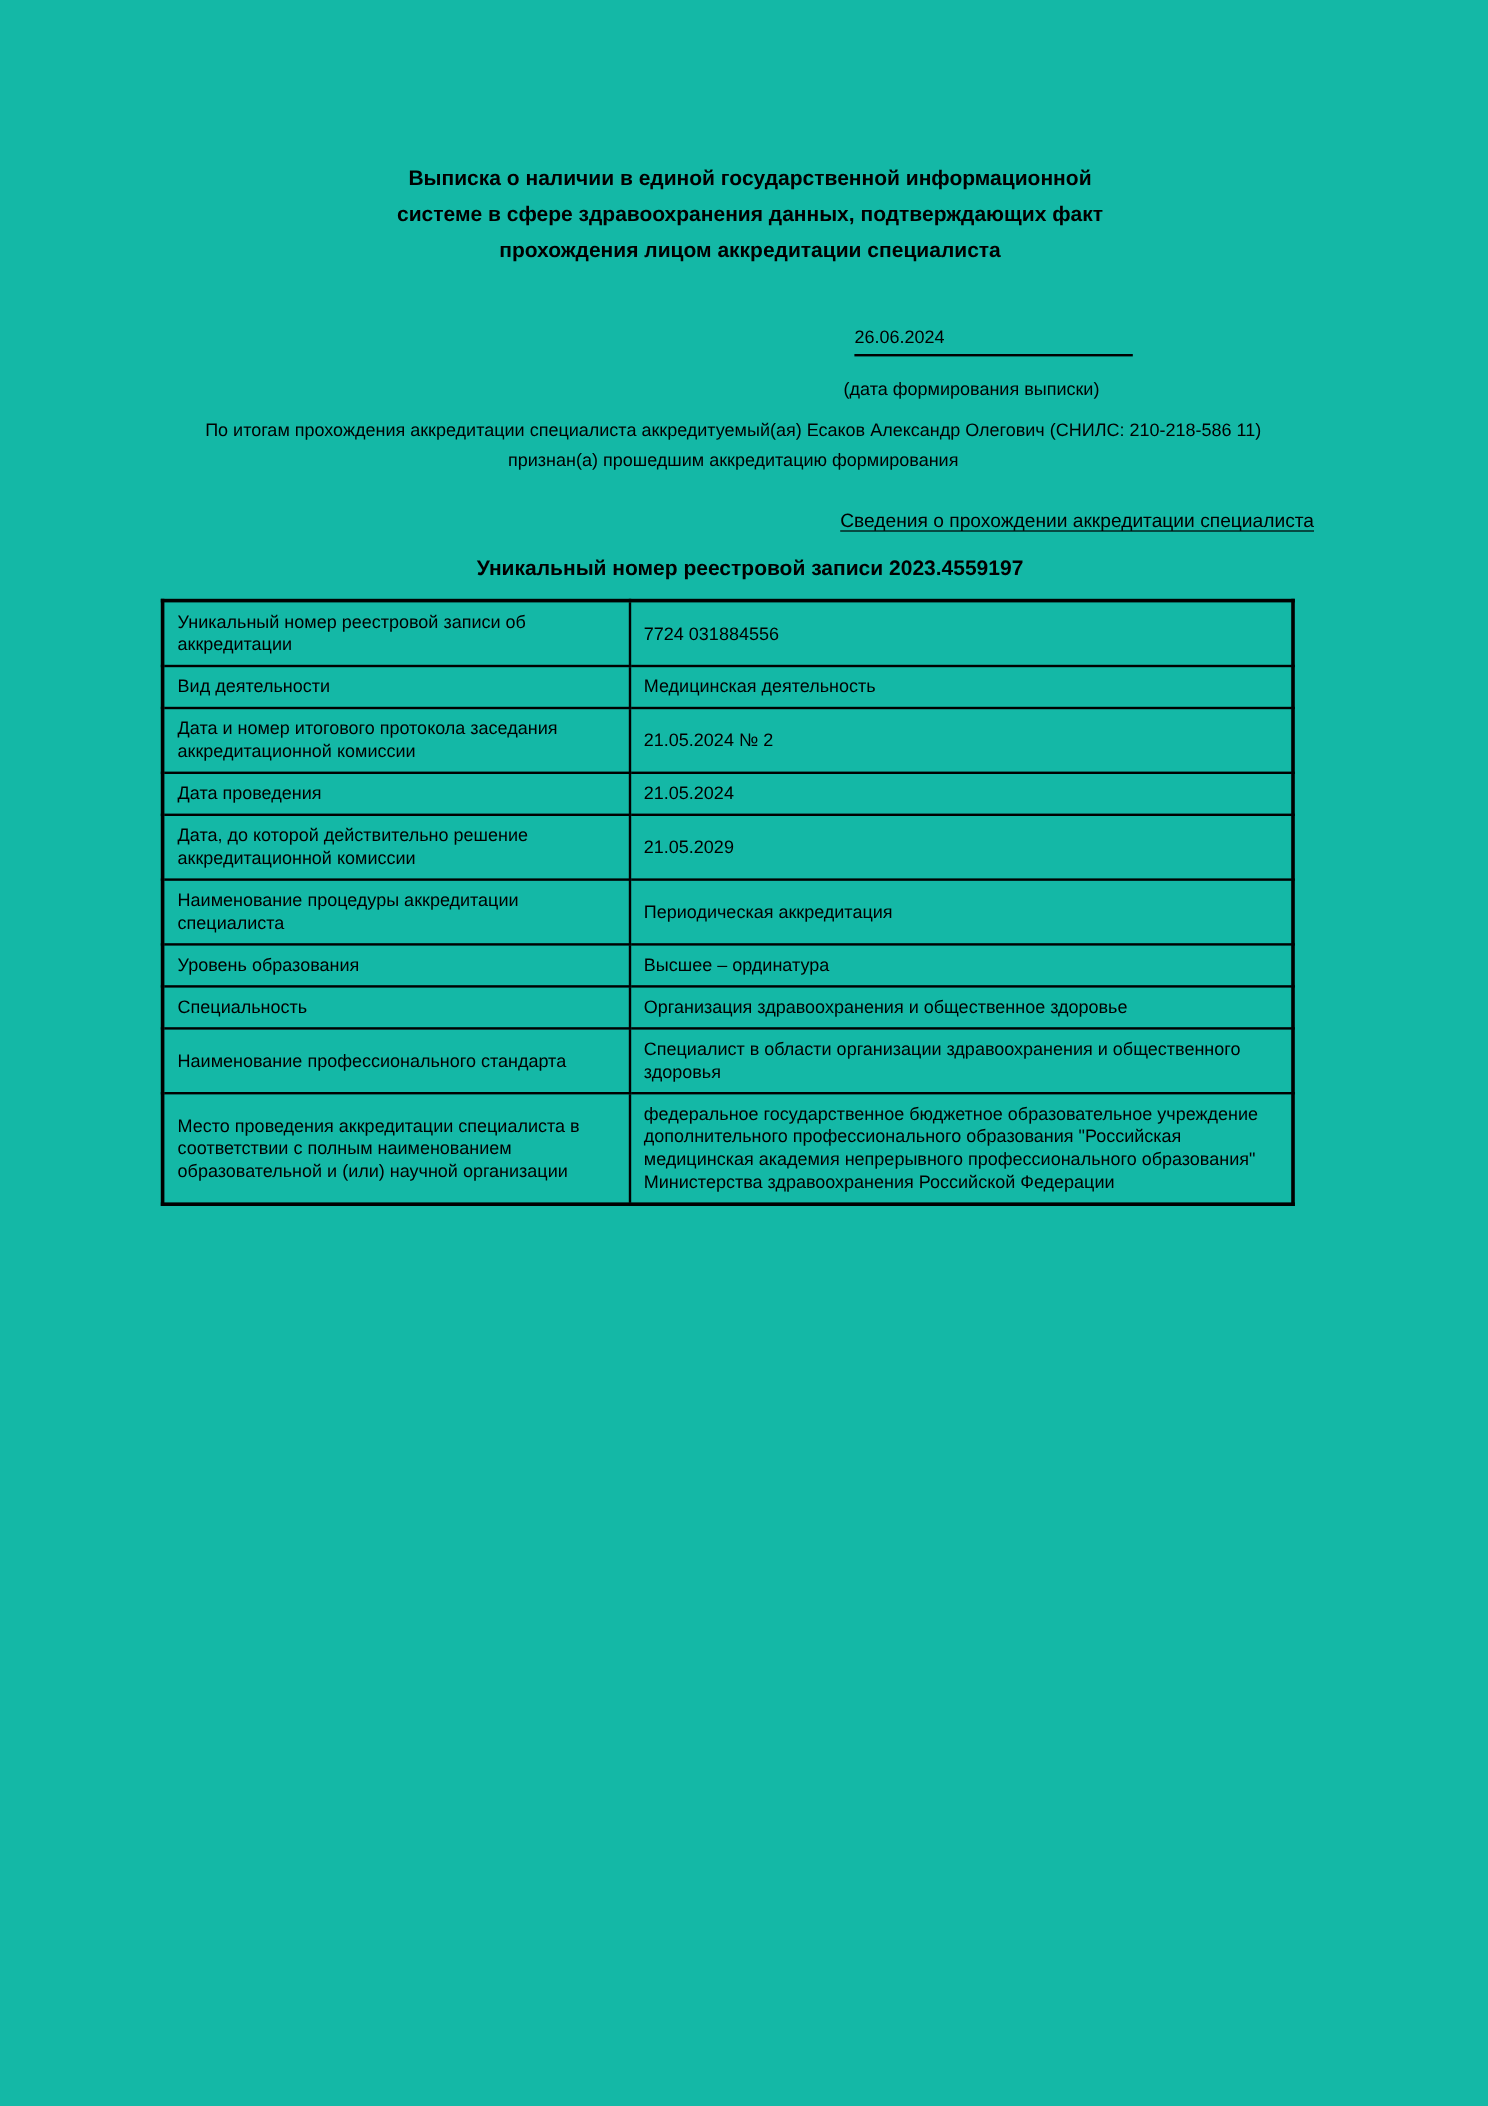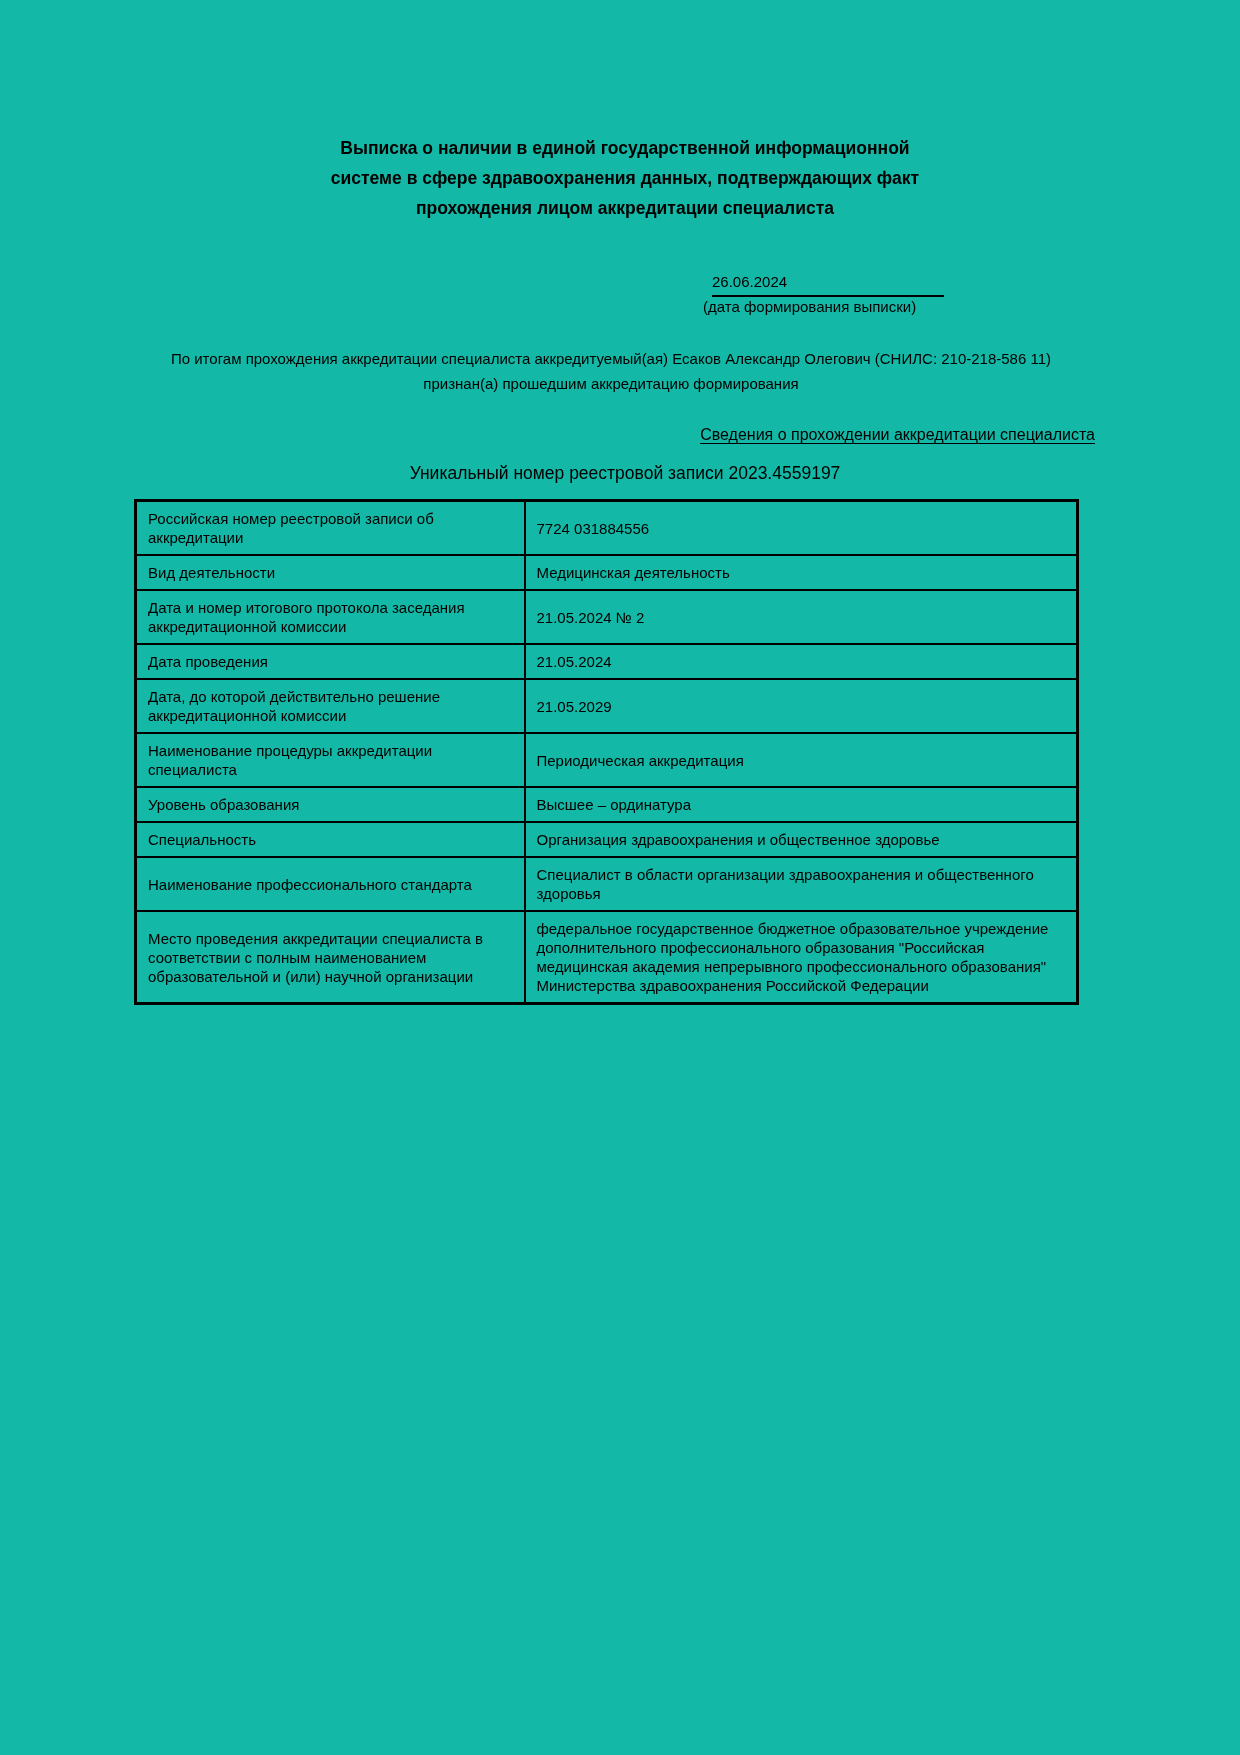--- a/index.html
+++ b/index.html
@@ -37,21 +37,21 @@
   }
   .date-value {
     display: block;
     width: 232px;
     margin: 0 auto;
     padding-bottom: 4px;
     border-bottom: 2px solid #000000;
   }
   .date-caption {
     display: block;
-    padding-top: 0;
+    padding-top: 18px;
     font-size: 15px;
   }
   .intro {
     position: absolute;
     top: 346px;
     left: 91px;
     width: 1040px;
     text-align: center;
     font-size: 15px;
     line-height: 25px;
@@ -68,21 +68,21 @@
   .section-heading span {
     text-decoration: underline;
     text-underline-offset: 3px;
   }
   .registry-heading {
     position: absolute;
     top: 462px;
     left: 155px;
     width: 940px;
     text-align: center;
-    font-weight: normal;
+    font-weight: bold;
     font-size: 17.5px;
     line-height: 22px;
   }
   table.acc-table {
     position: absolute;
     top: 499px;
     left: 134px;
     width: 942px;
     border-collapse: collapse;
     table-layout: fixed;
@@ -126,21 +126,21 @@
 
   <div class="registry-heading">Уникальный номер реестровой записи 2023.4559197</div>
 
   <table class="acc-table">
     <colgroup>
       <col class="c-label">
       <col class="c-value">
     </colgroup>
     <tbody>
       <tr>
-        <td>Российская номер реестровой записи об аккредитации</td>
+        <td>Уникальный номер реестровой записи об аккредитации</td>
         <td>7724 031884556</td>
       </tr>
       <tr>
         <td>Вид деятельности</td>
         <td>Медицинская деятельность</td>
       </tr>
       <tr>
         <td>Дата и номер итогового протокола заседания аккредитационной комиссии</td>
         <td>21.05.2024 № 2</td>
       </tr>

